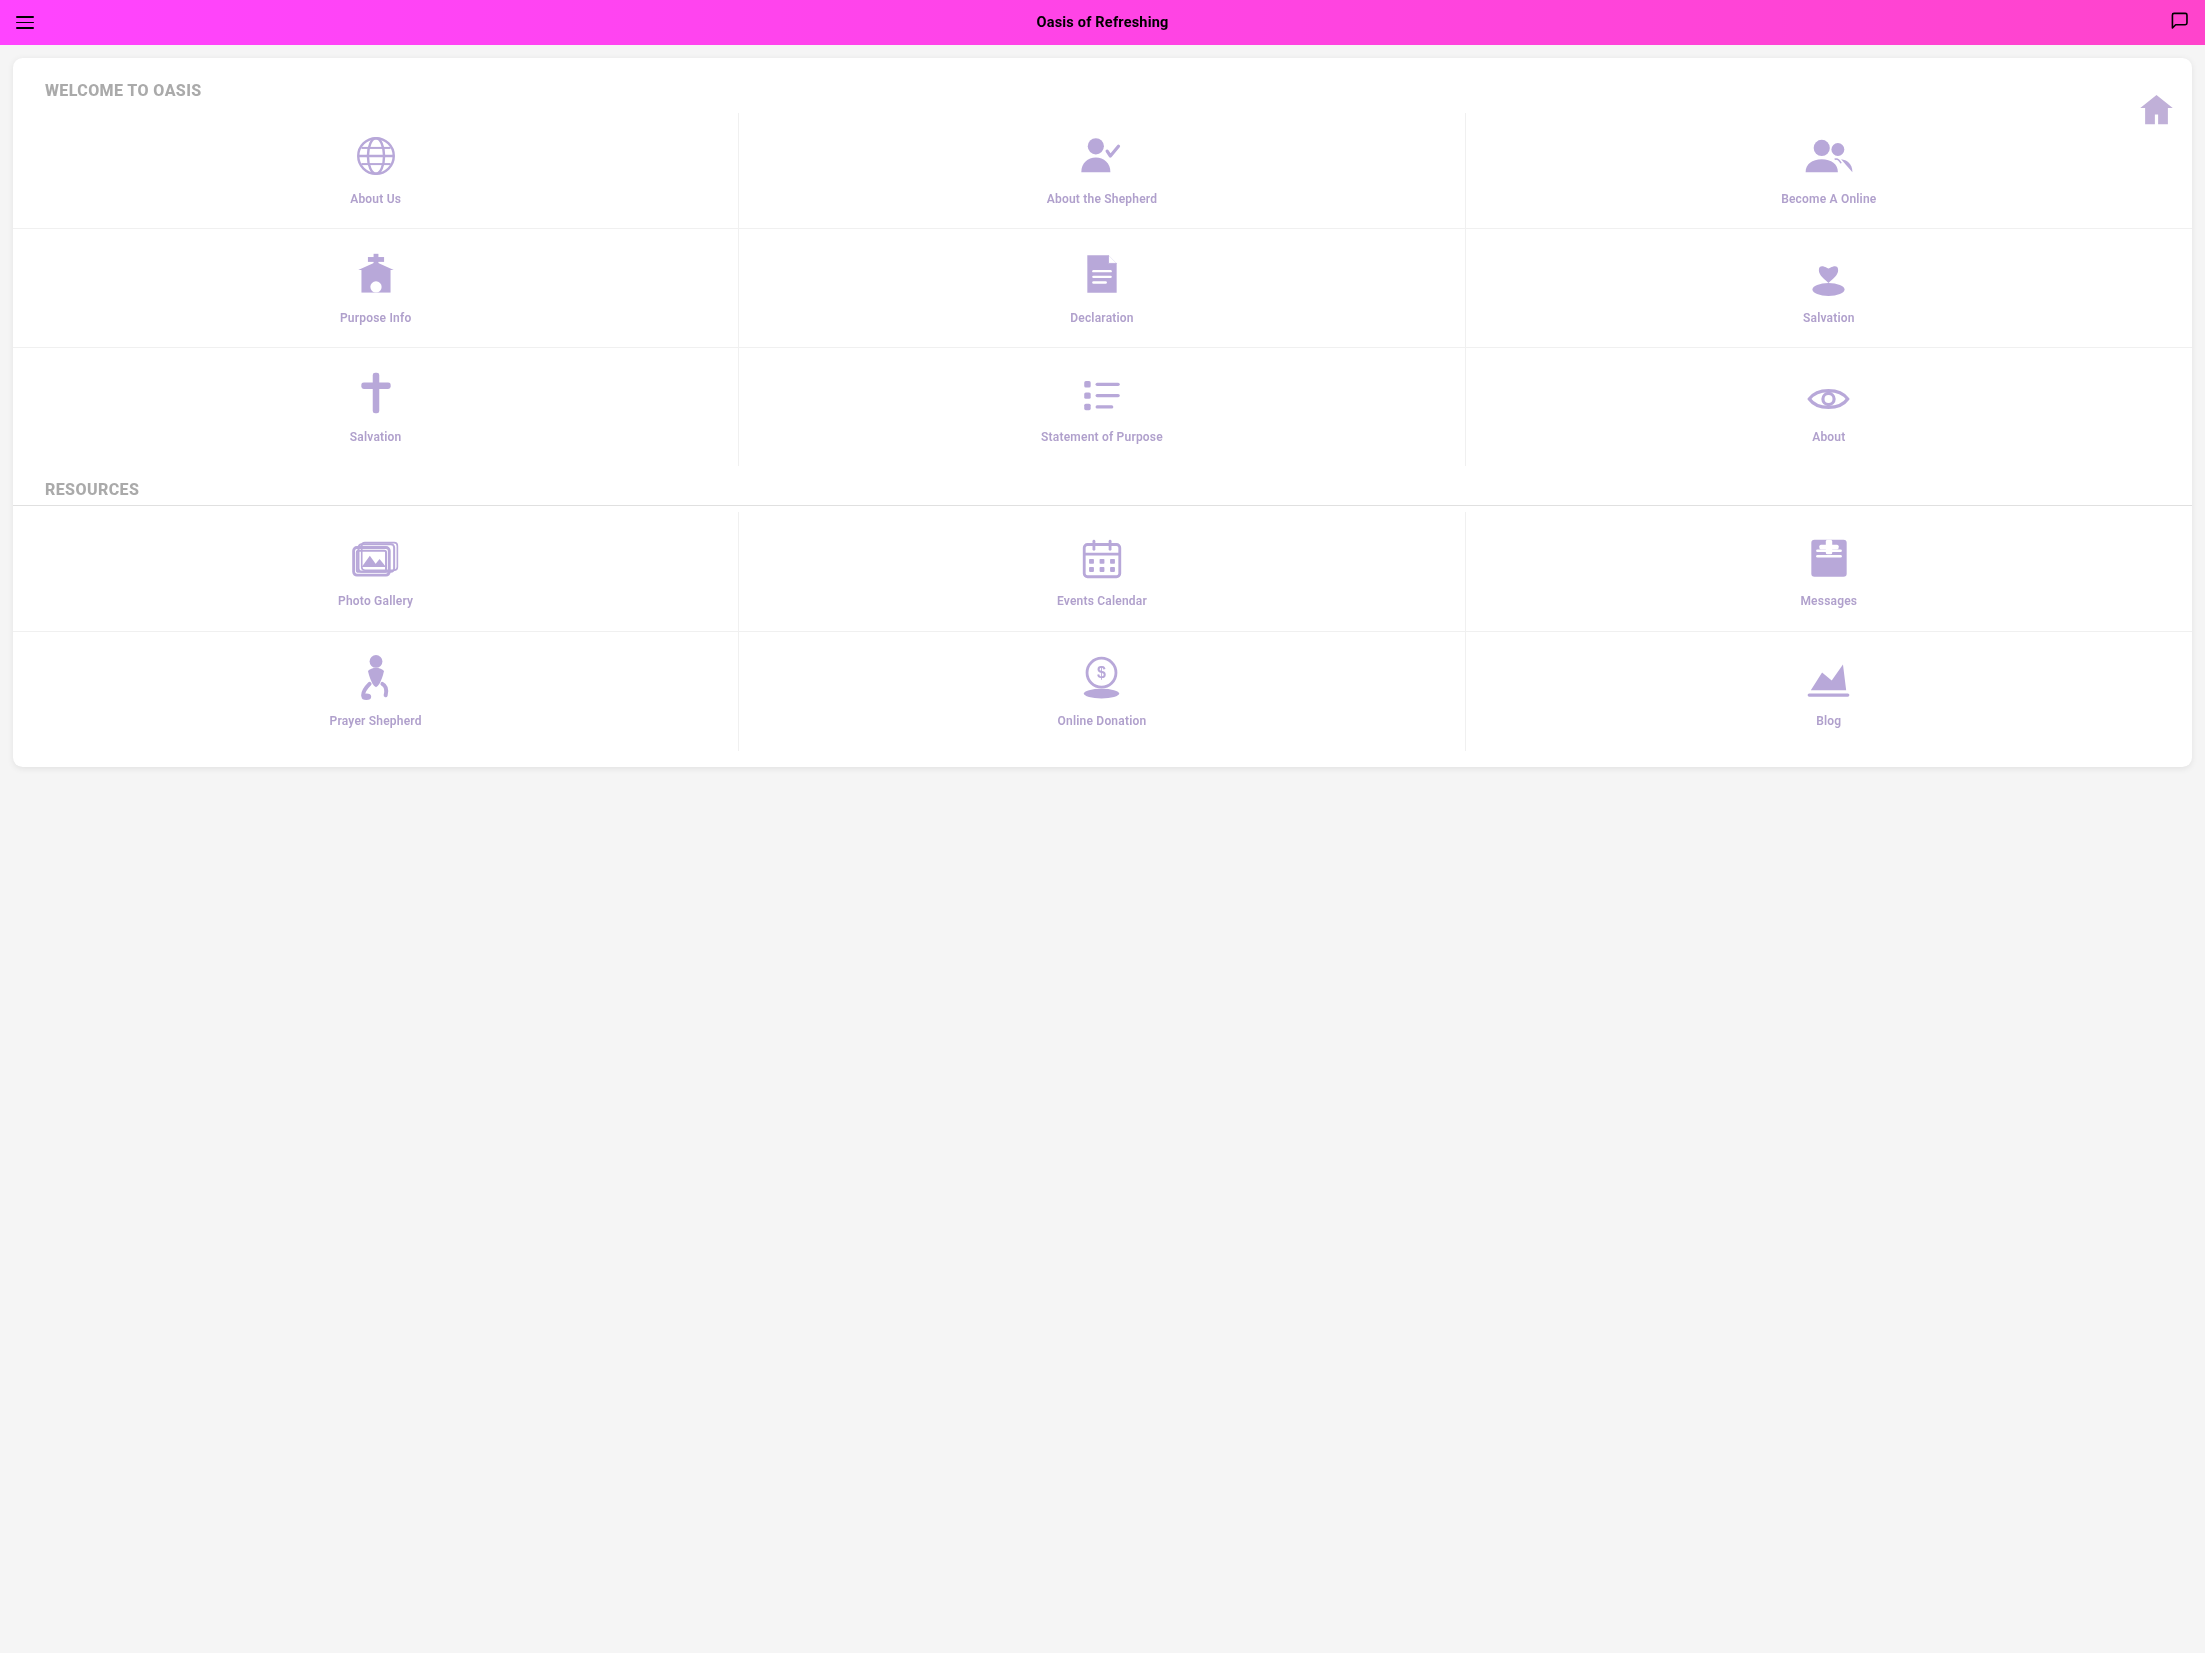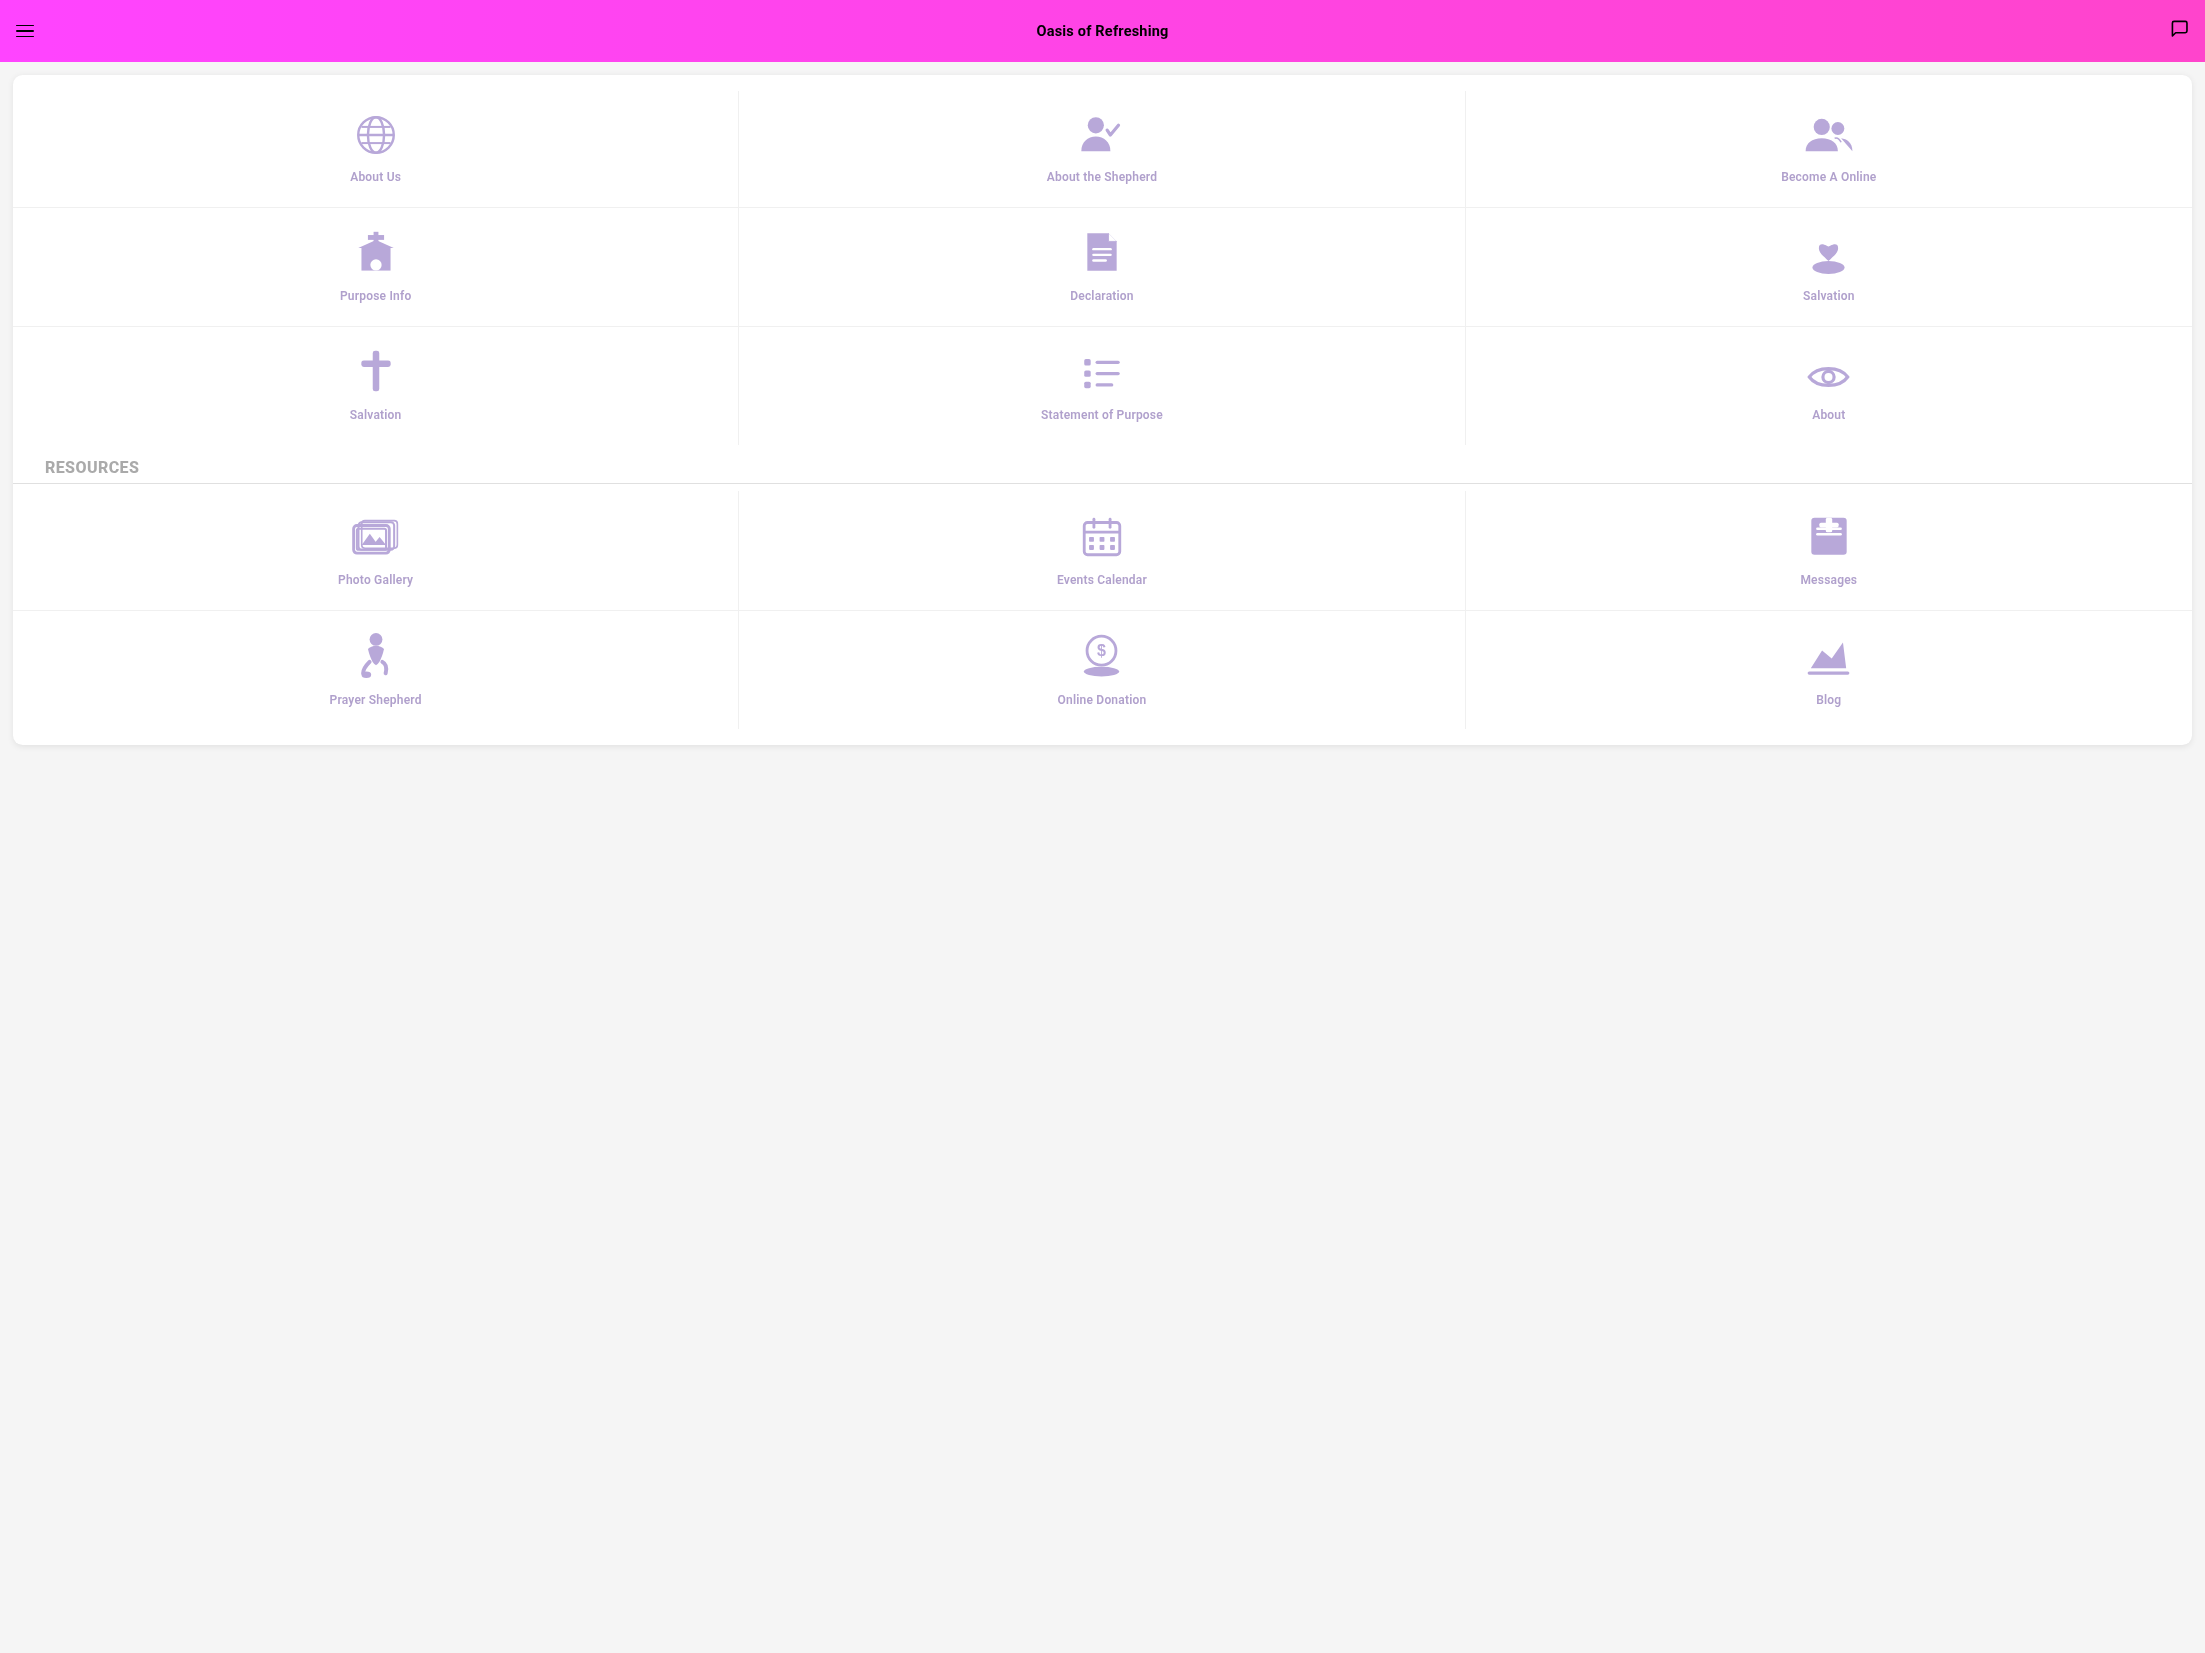--- a/index.html
+++ b/index.html
@@ -14,21 +14,21 @@
       min-height: 100vh;
     }
 
     
     .header {
       background: linear-gradient(to right, #ff44ff, #ff44cc);
       display: flex;
       align-items: center;
       justify-content: center;
       padding: 0 16px;
-      height: 62px;
+      height: 45px;
       position: relative;
     }
 
     .header-title {
       color: #000;
       font-weight: 700;
       font-size: 14.5px;
       letter-spacing: 0.2px;
     }
 
@@ -154,20 +154,29 @@
   <div class="header-chat-icon">
     <svg width="19.4" height="19.4" viewBox="0 0 24 24" fill="none" stroke="black" stroke-width="2" stroke-linecap="round" stroke-linejoin="round">
       <path d="M21 15a2 2 0 0 1-2 2H7l-4 4V5a2 2 0 0 1 2-2h14a2 2 0 0 1 2 2z"></path>
     </svg>
   </div>
 </header>
 
 <div class="main-content">
   <div class="card">
 
+    <div class="welcome-header">
+      <span class="section-title">WELCOME TO OASIS</span>
+      
+      <div class="home-icon-container">
+        <svg width="39" height="39" viewBox="0 0 48 48" fill="#c0b0d8">
+          <path d="M24 6L4 22h6v20h12V30h4v12h12V22h6L24 6z"></path>
+        </svg>
+      </div>
+    </div>
 
     <div class="menu-grid">
 
       <div class="menu-item">
         <div class="menu-icon">
           <svg width="42" height="42" viewBox="0 0 52 52" fill="#b8a8d9">
             <circle cx="26" cy="26" r="22" stroke="#b8a8d9" stroke-width="3" fill="none"></circle>
             <ellipse cx="26" cy="26" rx="10" ry="22" stroke="#b8a8d9" stroke-width="3" fill="none"></ellipse>
             <line x1="4" y1="26" x2="48" y2="26" stroke="#b8a8d9" stroke-width="3"></line>
             <line x1="8" y1="16" x2="44" y2="16" stroke="#b8a8d9" stroke-width="2.5"></line>

